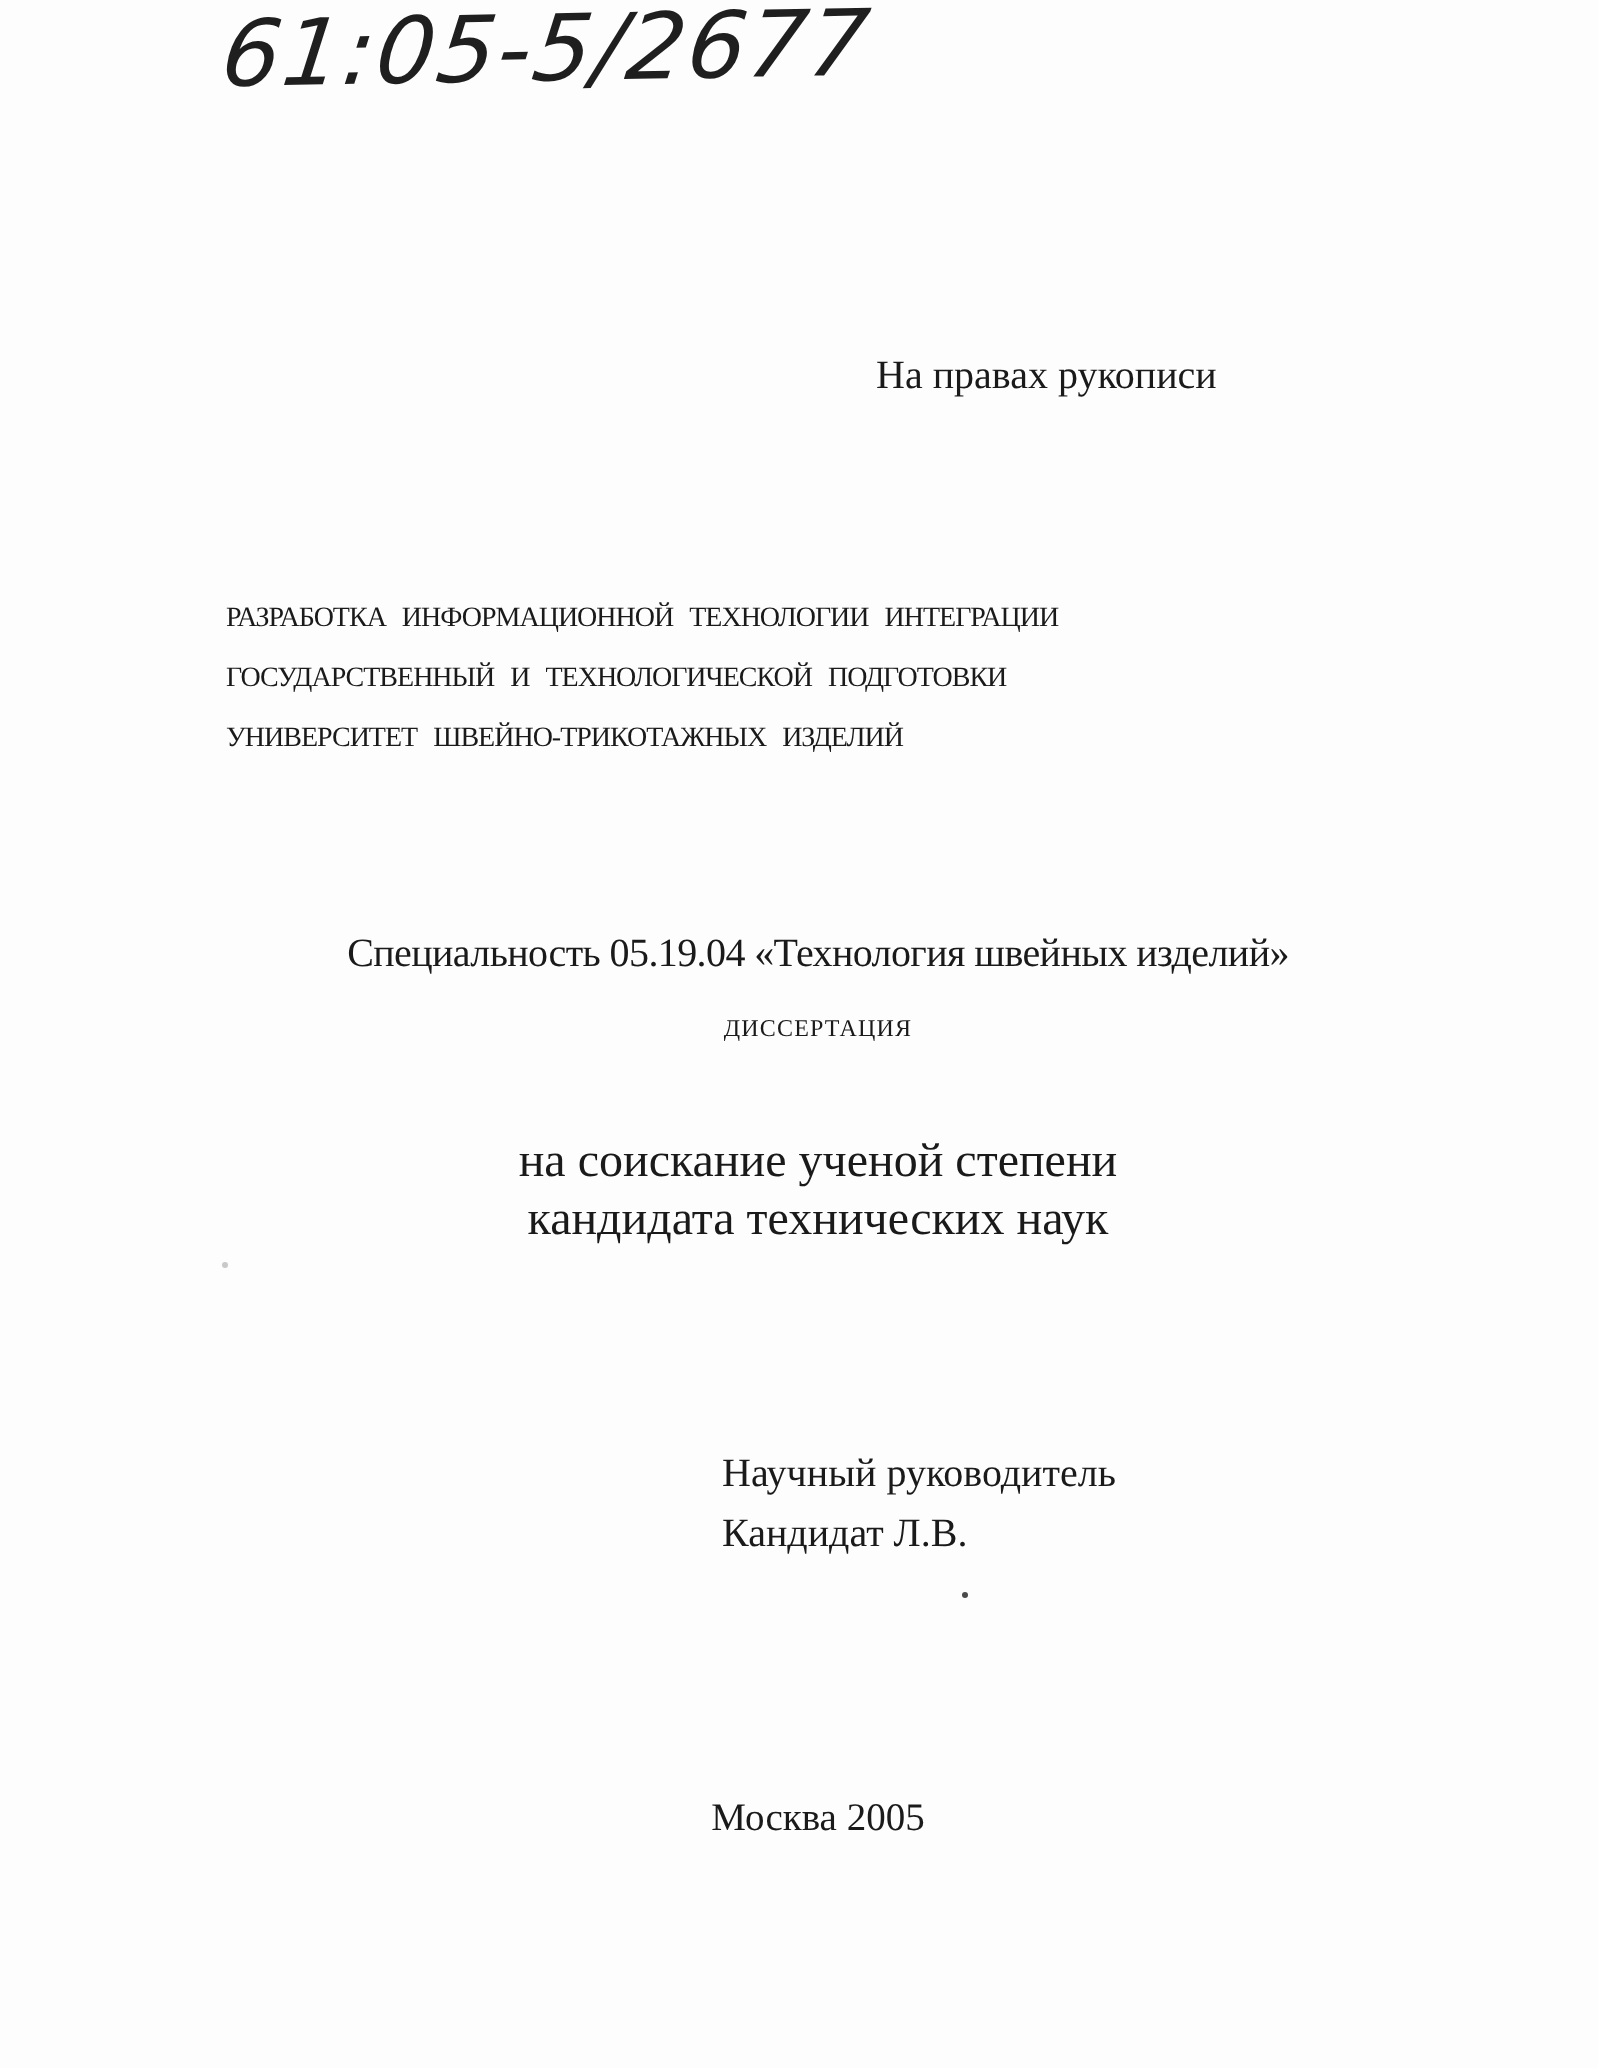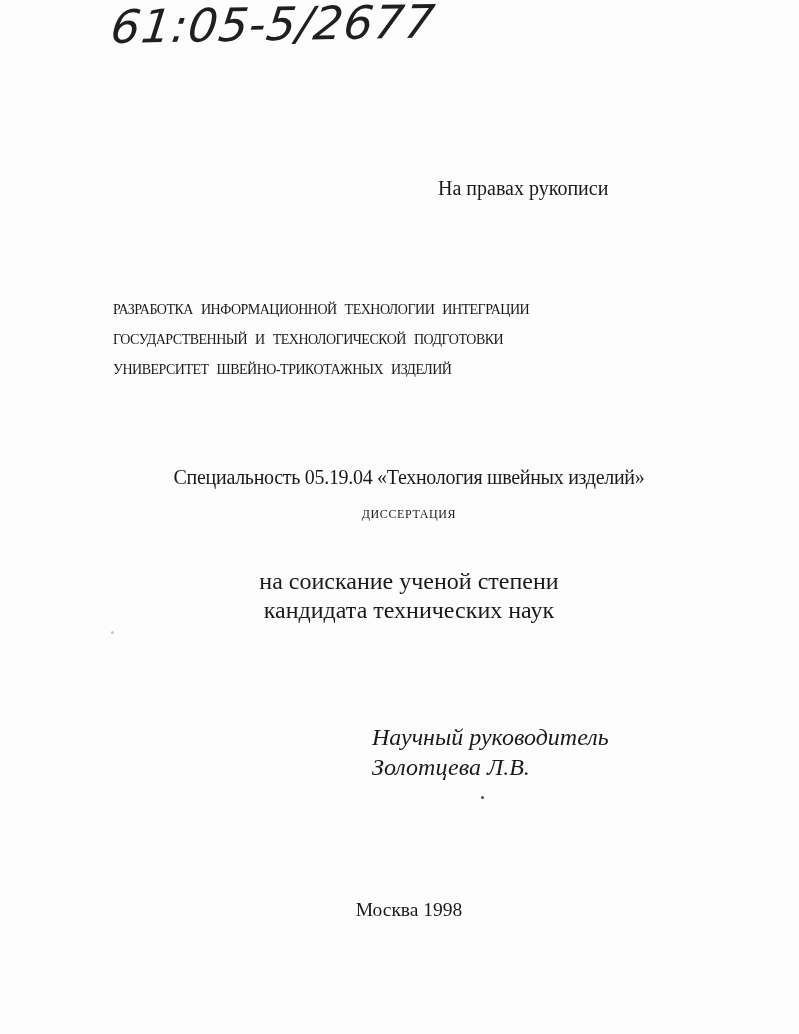--- a/index.html
+++ b/index.html
@@ -81,25 +81,24 @@
     letter-spacing: 0.6px;
   }
 
   .degree {
     top: 567px;
     font-size: 24px;
     line-height: 29px;
   }
 
   .supervisor {
-    left: 372px;
+    left: 361px;
     top: 723px;
-    font-size: 24px;
+    font-size: 20px;
     line-height: 29.5px;
-    font-style: italic;
   }
 
   .imprint {
     top: 899px;
     font-size: 19.5px;
   }
 
   .speck {
     position: absolute;
     border-radius: 50%;
@@ -140,21 +139,21 @@
 
   <div class="abs centered doctype">ДИССЕРТАЦИЯ</div>
 
   <div class="abs centered degree">
     <div>на соискание ученой степени</div>
     <div>кандидата технических наук</div>
   </div>
 
   <div class="abs supervisor">
     <div>Научный руководитель</div>
-    <div>Золотцева Л.В.</div>
+    <div>Кандидат Л.В.</div>
   </div>
 
-  <div class="abs centered imprint">Москва 1998</div>
+  <div class="abs centered imprint">Москва 2005</div>
 
   <div class="speck speck-dot"></div>
   <div class="speck speck-faint"></div>
 
 </div>
 
 </body></html>

